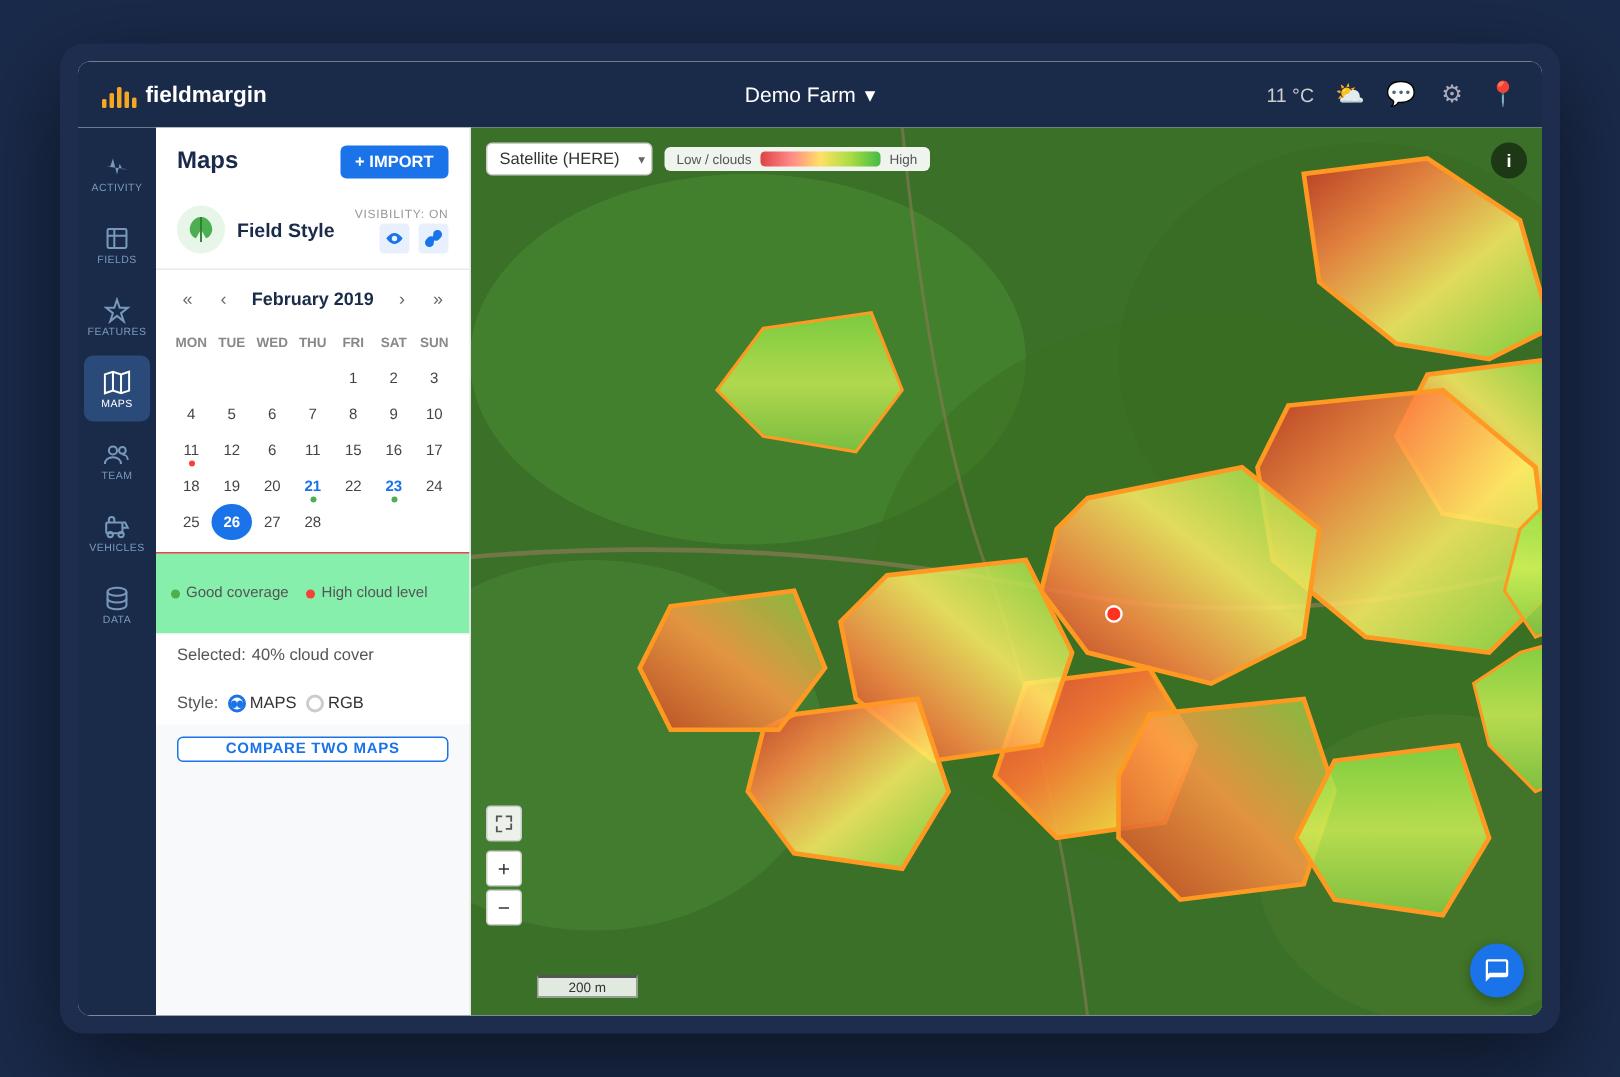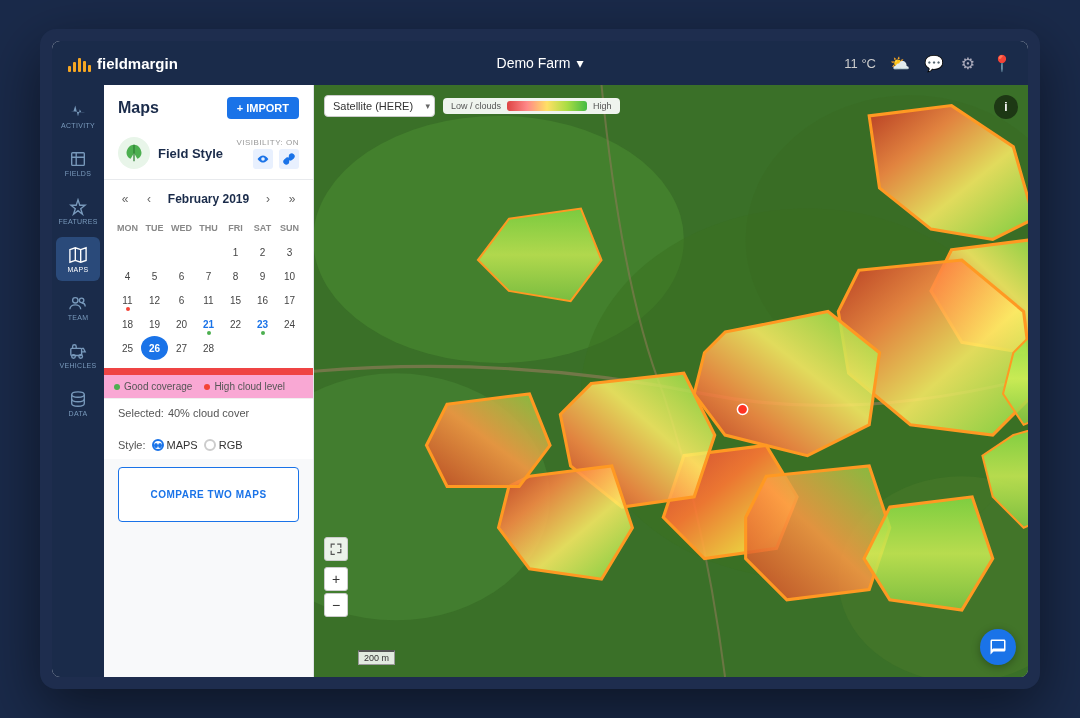--- a/index.html
+++ b/index.html
@@ -289,23 +289,23 @@
       left: 50%;
       transform: translateX(-50%);
       width: 4px;
       height: 4px;
       border-radius: 50%;
     }
     .dot-green { background: #4caf50; }
     .dot-red { background: #f44336; }
     
     .legend-section {
-      padding: 6px 10px;
-      background: #f9a8d4;
-      border-top: 7px solid #ef4444;
+      padding: 21px 10px;
+      background: #86efac;
+      border-top: 1px solid #ef4444;
       font-size: 10px;
       color: #555;
       display: flex;
       gap: 12px;
     }
     .legend-item {
       display: flex;
       align-items: center;
       gap: 4px;
     }
@@ -352,21 +352,21 @@
     .radio-circle.checked::after {
       content: '';
       width: 5px;
       height: 5px;
       border-radius: 50%;
       background: #1a73e8;
     }
     
     .compare-btn {
       margin: 8px 14px;
-      padding: 21px 14px;
+      padding: 2px 14px;
       border: 1px solid #1a73e8;
       color: #1a73e8;
       background: #fff;
       font-size: 10px;
       font-weight: 600;
       letter-spacing: 0.5px;
       border-radius: 4px;
       cursor: pointer;
       text-transform: uppercase;
     }
@@ -484,21 +484,21 @@
       margin-bottom: 4px;
     }
     
     .scale-bar {
       position: absolute;
       bottom: 12px;
       left: 44px;
       background: rgba(255,255,255,0.85);
       border: 1px solid #999;
       border-top: 2px solid #555;
-      padding: 1px 5px;
+      padding: 1px 20px;
       font-size: 9px;
       color: #333;
       z-index: 10;
     }
     
     .chat-btn {
       position: absolute;
       bottom: 12px;
       right: 12px;
       width: 36px;

